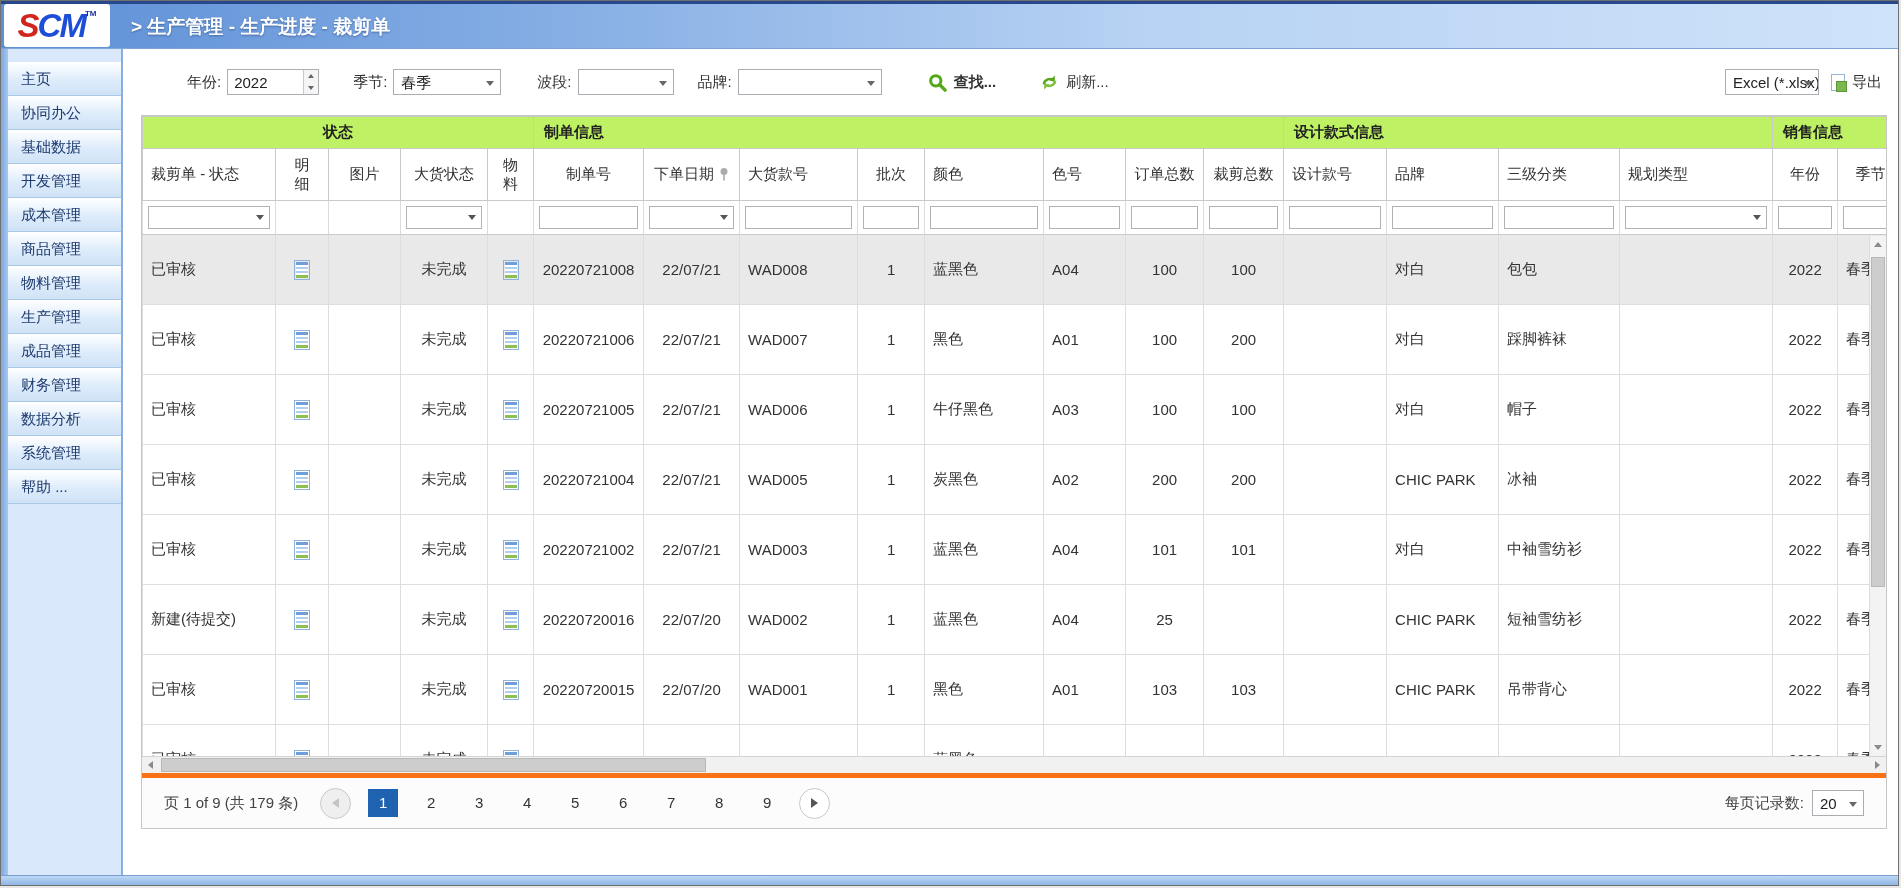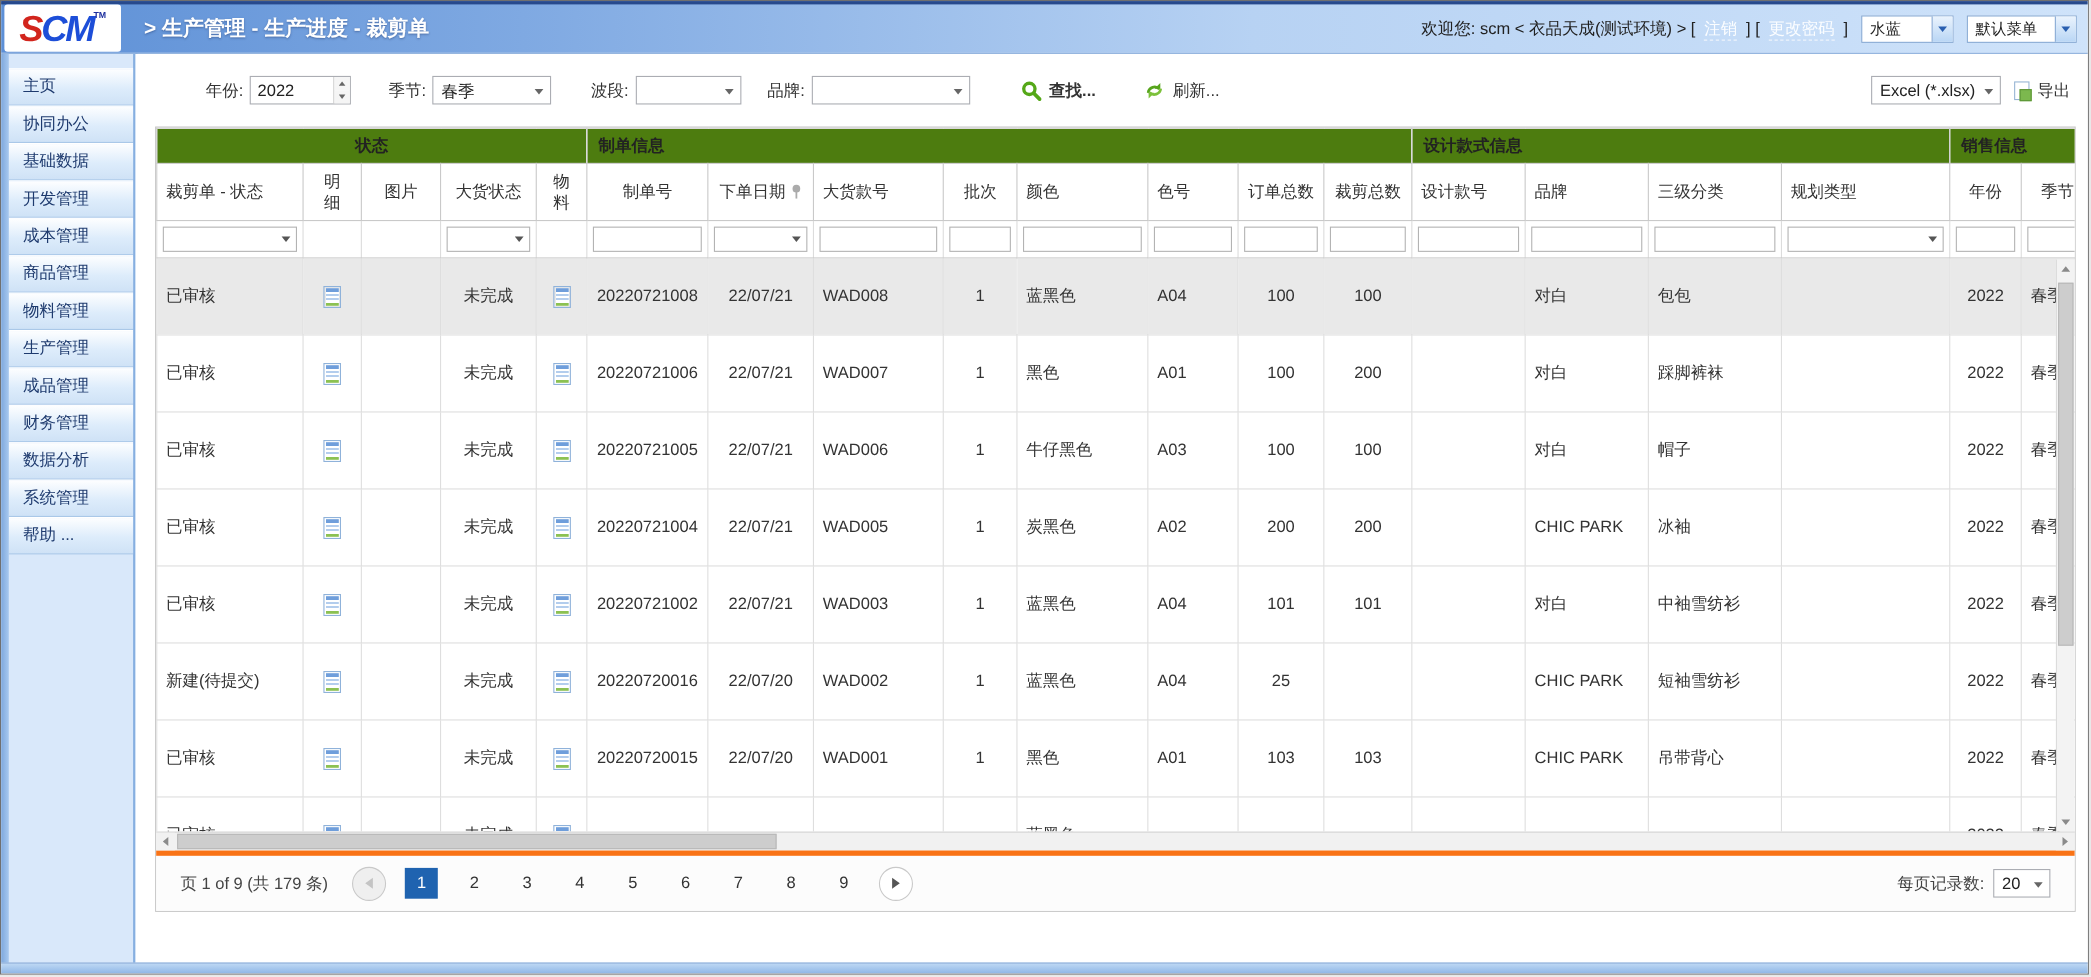--- a/index.html
+++ b/index.html
@@ -43,32 +43,32 @@
   .spinner { width:92px; height:26px; border:1px solid #abadb3; background:#fff; display:flex; }
   .spinner .val { flex:1; padding:4px 6px; font-size:15px; color:#222; }
   .spin-btns { width:15px; border-left:1px solid #c9c9c9; display:flex; flex-direction:column; }
   .spin-btns > div { flex:1; display:flex; align-items:center; justify-content:center; background:#f5f5f5; }
   .tri-up-s { width:0;height:0;border-left:3px solid transparent;border-right:3px solid transparent;border-bottom:4px solid #666; }
   .tri-dn-s { width:0;height:0;border-left:3px solid transparent;border-right:3px solid transparent;border-top:4px solid #666; }
   .select { height:26px; border:1px solid #abadb3; background:#fff; position:relative; padding:4px 20px 4px 7px;
             font-size:15px; color:#222; white-space:nowrap; overflow:hidden; }
   .select::after { content:""; position:absolute; right:6px; top:11px;
                    border-left:4px solid transparent; border-right:4px solid transparent; border-top:5px solid #666; }
-  .w108{width:108px;} .w96{width:96px;} .w144{width:144px;} .w118{width:118px;}
+  .w108{width:108px;} .w96{width:96px;} .w144{width:144px;} .w118{width:94px;}
   .tb-btn { display:flex; align-items:center; gap:7px; cursor:pointer; white-space:nowrap; }
   .tb-right { margin-left:auto; display:flex; align-items:center; gap:12px; }
   .xls-icon { position:relative; width:14px; height:17px; background:#fff; border:1px solid #98b6d4; display:inline-block; }
   .xls-icon::after { content:""; position:absolute; right:-3px; bottom:-2px; width:9px; height:9px; background:#7cb84e; border:1px solid #5d9638; }
 
   
   .grid-outer { margin-left:16px; width:1746px; border:1px solid #c6c6c6; }
   .grid-scroll { height:640px; overflow:hidden; position:relative; }
   table.grid { border-collapse:collapse; table-layout:fixed; width:1761px; }
   .grid th, .grid td { overflow:hidden; white-space:nowrap; }
-  .grid thead th.grp { height:32px; border:1px solid #c9c9c9; background:#4d7c0f; font-size:15px; font-weight:bold; color:#222; padding:0 10px; }
+  .grid thead th.grp { height:32px; border:1px solid #c9c9c9; background:#bef264; font-size:15px; font-weight:bold; color:#222; padding:0 10px; }
   .grid thead th.hdr-cell { height:52px; border:1px solid #c9c9c9; background:#fff; font-size:15px; font-weight:normal; color:#333; padding:0 8px; }
   .grid td.flt { height:34px; border:1px solid #dcdcdc; border-bottom:1px solid #c9c9c9; background:#fff; }
   .fbox { height:23px; margin:0 5px; border:1px solid #b3b3b3; background:#fff; position:relative; }
   .fbox.sel::after { content:""; position:absolute; right:5px; top:8px;
                      border-left:4px solid transparent; border-right:4px solid transparent; border-top:5px solid #555; }
   .grid tbody td { height:70px; border:1px solid #dedede; font-size:15px; color:#333; padding:0 8px; background:#fff; }
   .grid tbody tr.selected td { background:#e9e9e9; }
   .al{text-align:left;} .ac{text-align:center;}
   .pad-l { padding-left:10px; }
   .sheet-icon { display:inline-block; width:16px; height:20px; border:1px solid #8fb2da; background:
@@ -113,39 +113,20 @@
 
 <div class="window">
 
   <div class="hdr">
     <div class="logo">
       <span class="s">S</span>
         <span class="cm">CM</span>
         <span class="tm">TM</span>
     </div>
     <div class="breadcrumb">&gt; 生产管理 - 生产进度 - 裁剪单</div>
-    <div class="hdr-right">
-      <span>欢迎您: scm &lt; 衣品天成(测试环境) &gt; [</span>
-      <span class="hdr-link">注销</span>
-      <span>] [</span>
-      <span class="hdr-link">更改密码</span>
-      <span>]</span>
-      <div class="hdr-select" style="width:84px;">
-        <span class="hs-val">水蓝</span>
-        <span class="hs-btn">
-            <span class="tri-down"></span>
-          </span>
-      </div>
-      <div class="hdr-select" style="width:100px;">
-        <span class="hs-val">默认菜单</span>
-        <span class="hs-btn">
-            <span class="tri-down"></span>
-          </span>
-      </div>
-    </div>
   </div>
 
   <div class="sidebar">
     <div class="sb-items" id="sidebar-items">
         <div class="sb-item">主页</div>
         <div class="sb-item">协同办公</div>
         <div class="sb-item">基础数据</div>
         <div class="sb-item">开发管理</div>
         <div class="sb-item">成本管理</div>
         <div class="sb-item">商品管理</div>

